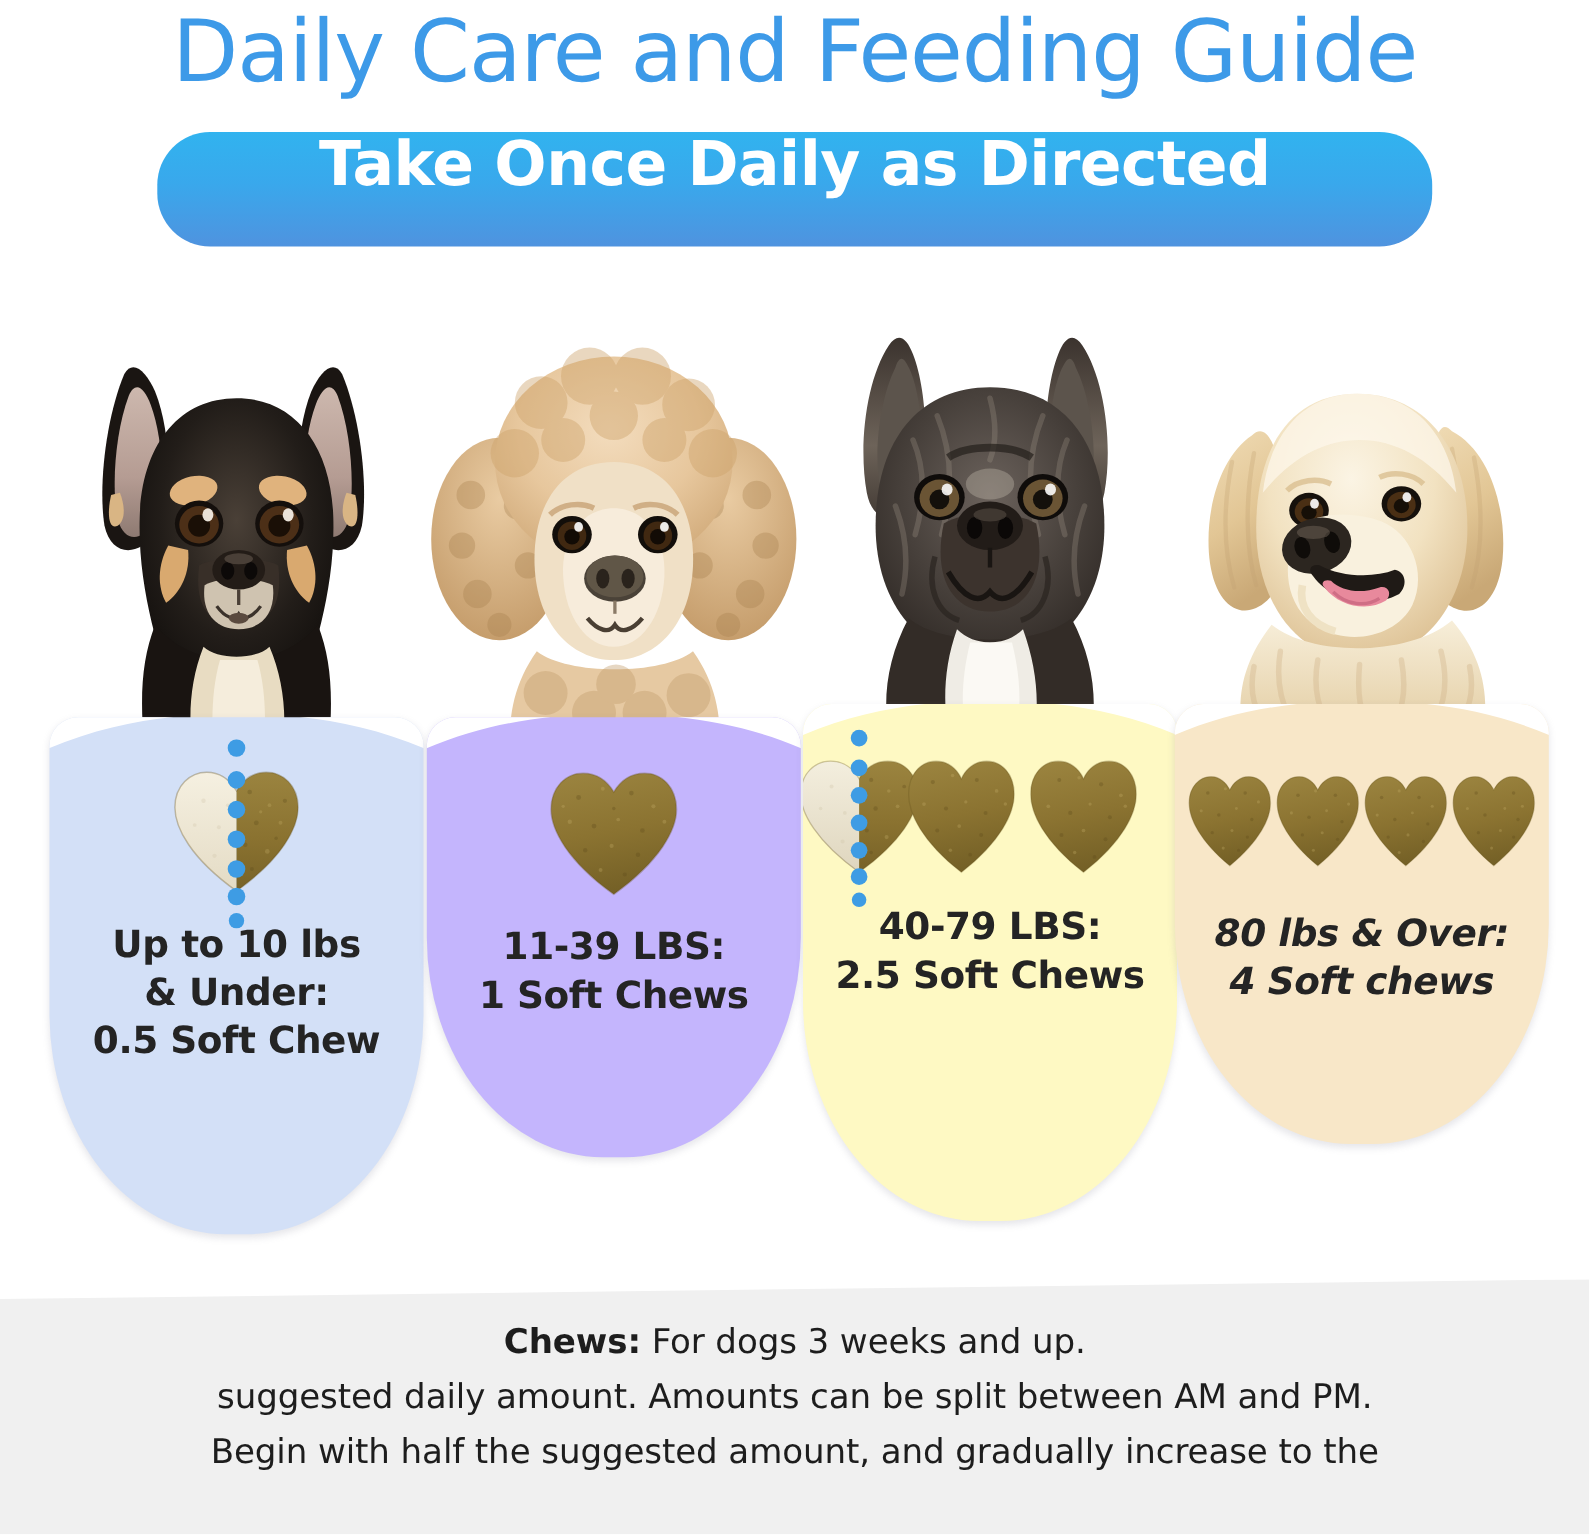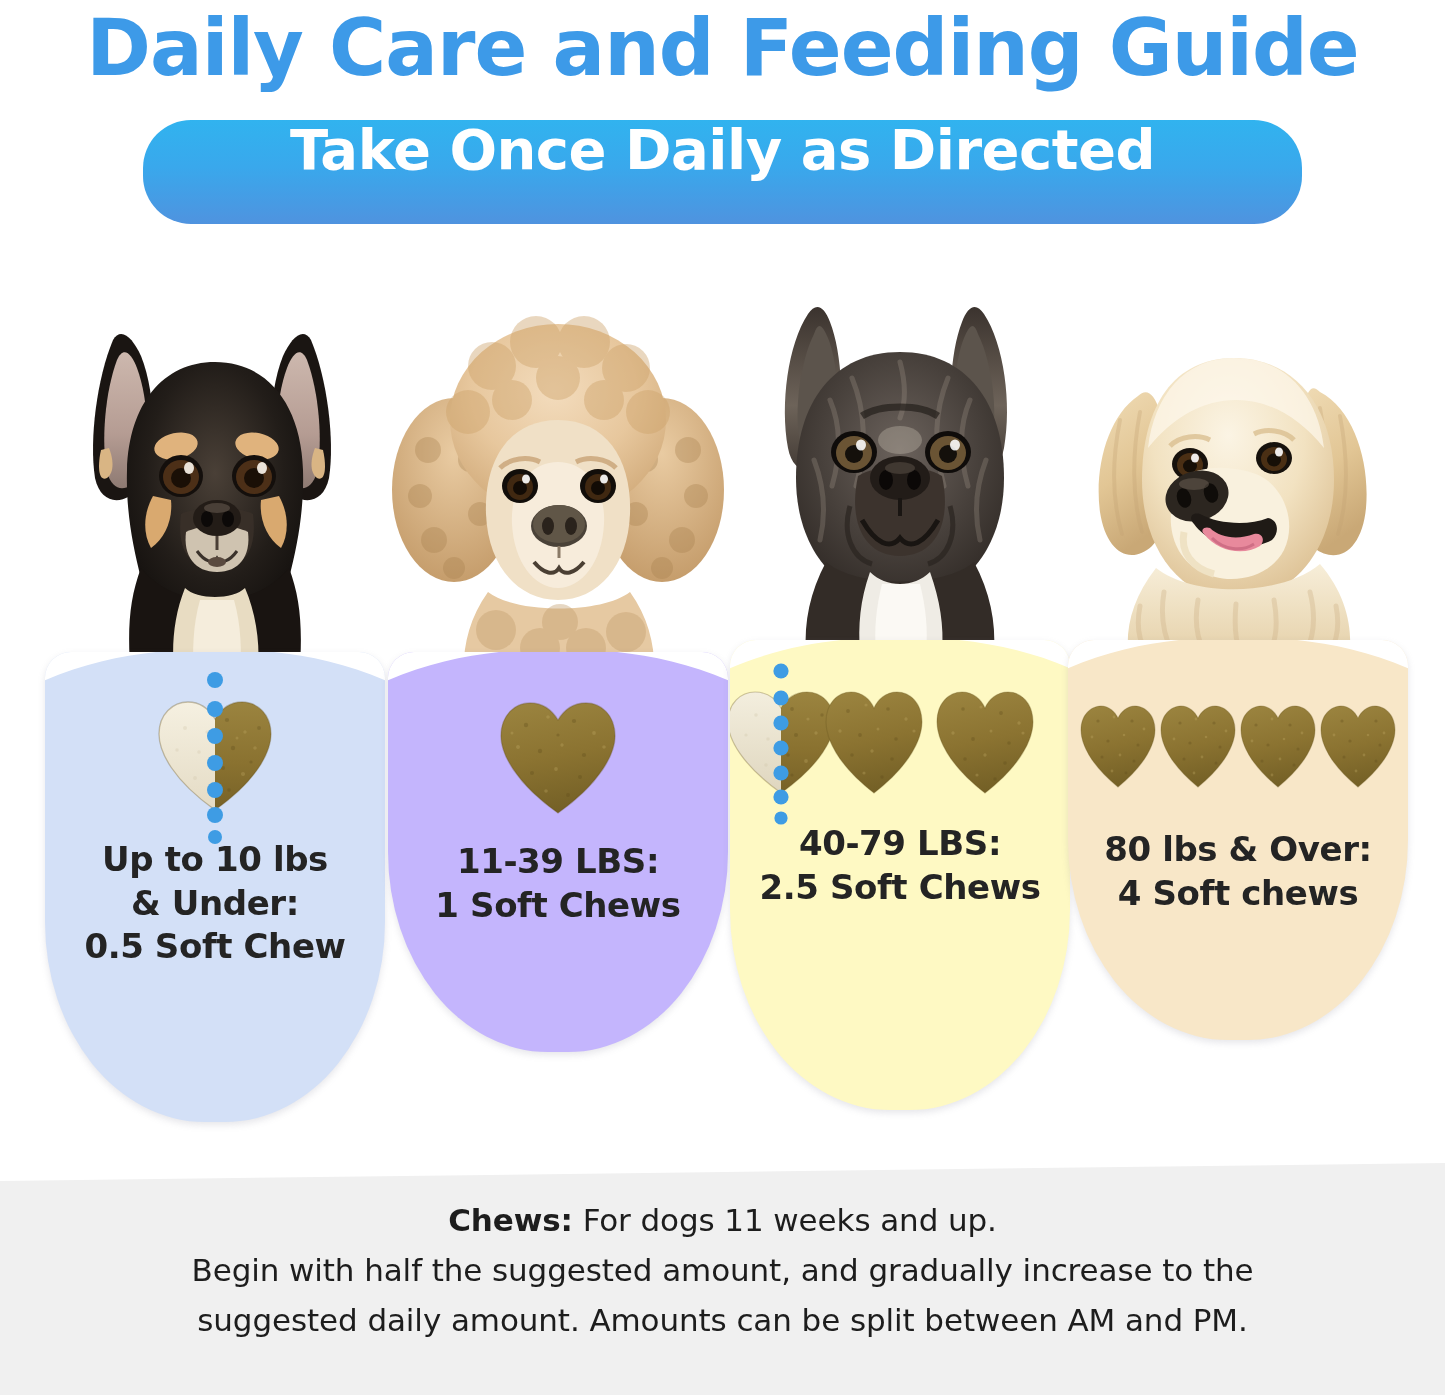--- a/index.html
+++ b/index.html
@@ -20,21 +20,21 @@
     width: 1445px;
     height: 230px;
   }
   .main-title {
     position: absolute;
     top: 8px; left: 0;
     width: 1445px;
     text-align: center;
     font-family: "DejaVu Sans", sans-serif;
     font-size: 78px;
-    font-weight: bold;
+    font-weight: normal;
     letter-spacing: -1px;
     color: #3d9ae8;
     line-height: 1.05;
     white-space: nowrap;
   }
   .subtitle-pill {
     position: absolute;
     top: 120px;
     left: 143px;
     width: 1159px;
@@ -673,21 +673,21 @@
           <path d="M130 300 C126 322 130 340 136 352"></path>
           <path d="M168 304 C166 326 168 342 172 352"></path>
           <path d="M206 300 C210 322 208 340 202 352"></path>
           <path d="M242 292 C248 316 246 336 238 352"></path>
           <path d="M72 306 C68 326 72 342 78 352"></path>
           <path d="M268 306 C272 326 268 342 262 352"></path>
         </g>
       </svg>
     </div>
 
-    <div class="card cream" style="top:340px;height:400px;">
+    <div class="card cream" style="top:340px;height:400px;font-style:italic;">
       <svg class="card-notch" viewBox="0 0 344 70" preserveAspectRatio="none">
         <path d="M0 0 L0 30 C60 4 120 -2 172 -2 C224 -2 284 4 344 30 L344 0 Z" fill="#ffffff"></path>
       </svg>
 
       <div class="chew-row" style="top:42px;">
         <div style="width:80px;height:88px;">
           <svg width="80" height="88" viewBox="0 0 80 88">
             <defs>
               <linearGradient id="wb5" x1="0" y1="0" x2="0.2" y2="1">
                 <stop offset="0%" stop-color="#9d8641"></stop>
@@ -788,17 +788,17 @@
       </div>
 
       <div class="card-label" style="top:188px;">80 lbs &amp; Over:
 4 Soft chews</div>
     </div>
   </div>
 </div>
 
 <div class="notes-band">
   <div class="notes-inner">
-    <div class="notes-line"><b>Chews:</b><span> For dogs 11 weeks and up.</span></div>
+    <div class="notes-line"><b>Chews:</b><span> For dogs 3 weeks and up.</span></div>
+    <div class="notes-line">suggested daily amount. Amounts can be split between AM and PM.</div>
     <div class="notes-line">Begin with half the suggested amount, and gradually increase to the</div>
-    <div class="notes-line">suggested daily amount. Amounts can be split between AM and PM.</div>
   </div>
 </div>
 
 </body></html>

